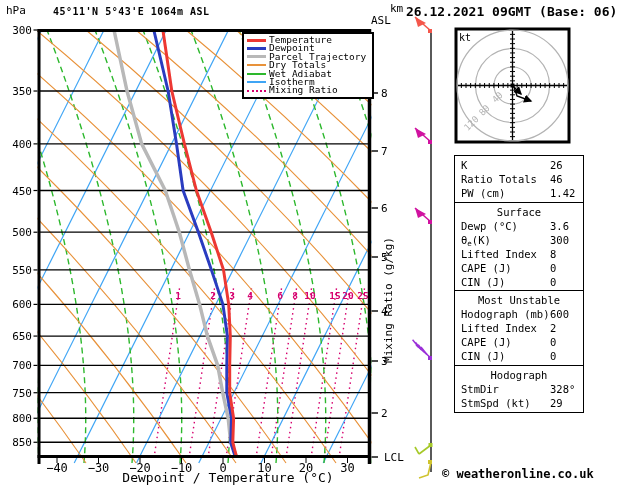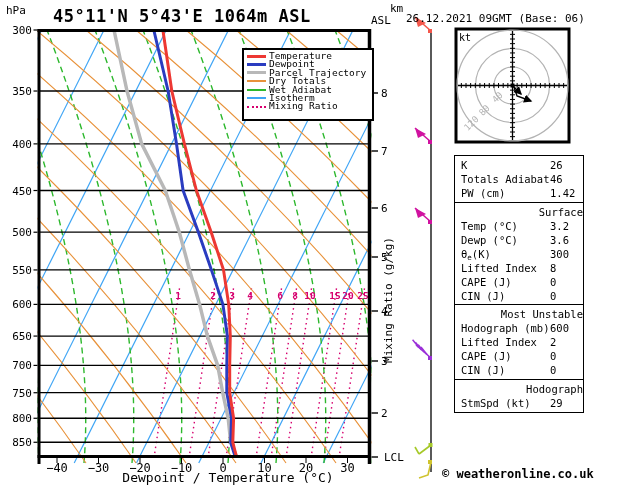--- a/index.html
+++ b/index.html
@@ -1,37 +1,37 @@
 <!DOCTYPE html>
 <html><head>
 <meta charset="utf-8">
 <style>
   html,body{margin:0;padding:0;background:#fff;}
   #stage{position:relative;width:629px;height:486px;background:#fff;overflow:hidden;
          font-family:"DejaVu Sans Mono",monospace;color:#000;}
   #plot-svg{position:absolute;left:0;top:0;z-index:1;}
   .txt{position:absolute;white-space:nowrap;z-index:3;}
   #hpa-label{left:6px;top:4px;font-size:11px;}
-  #page-title{left:53px;top:6px;font-size:17px;font-weight:bold;letter-spacing:.5px;}
+  #page-title{left:53px;top:6px;font-size:10px;font-weight:bold;letter-spacing:.5px;}
   #km-label{left:390px;top:2px;font-size:11px;}
   #asl-label{left:371px;top:14px;font-size:11px;}
-  #date-label{left:406px;top:12px;font-size:11px;font-weight:normal;}
+  #date-label{left:406px;top:4px;font-size:13px;font-weight:bold;}
   #xaxis-label{left:108px;top:470px;width:240px;text-align:center;font-size:13px;}
   #copyright{left:442px;top:467px;font-size:12px;font-weight:bold;}
   
   #legend{position:absolute;left:242px;top:32px;width:128px;z-index:4;background:#fff;
-          border:2px solid #000;padding:2px 0 8px 0;margin-top:16px;}
+          border:2px solid #000;padding:2px 0 2px 0;}
   .lg-row{display:flex;align-items:center;height:8.4px;line-height:8.4px;}
   .lg-swatch{width:19px;margin:0 3px 0 3px;flex:0 0 19px;}
   .lg-label{font-size:9.5px;}
   
   #info-table{position:absolute;left:454px;top:155px;width:130px;z-index:4;}
   .tbl-section{border:1.5px solid #000;background:#fff;margin-top:-1.5px;padding:2px 0;}
   .tbl-section:first-child{margin-top:0;}
-  .tbl-header{text-align:right;font-size:10.5px;line-height:14px;}
+  .tbl-header{text-align:center;font-size:10.5px;line-height:14px;}
   .tbl-row{position:relative;font-size:10.5px;line-height:14px;height:14px;padding-left:6px;}
   .tbl-value{position:absolute;left:95px;top:0;}
   .sub{font-size:7.5px;vertical-align:-2px;}
 </style>
 </head>
 <body>
 
 <div id="stage">
   <svg id="plot-svg" width="629" height="486">
       <defs>
@@ -327,37 +327,37 @@
         <span class="lg-label">Isotherm</span>
       </div>
       <div class="lg-row">
         <span class="lg-swatch" style="border-top: 2px dotted rgb(214, 0, 110);"></span>
         <span class="lg-label">Mixing Ratio</span>
       </div>
     </div>
   <div id="info-table">
       <div class="tbl-section">
         <div class="tbl-row"><span><span>K</span></span><span class="tbl-value">26</span></div>
-        <div class="tbl-row"><span><span>Totals Adiabat</span></span><span class="tbl-value">46</span></div>
+        <div class="tbl-row"><span><span>Ratio Totals</span></span><span class="tbl-value">46</span></div>
         <div class="tbl-row"><span><span>PW (cm)</span></span><span class="tbl-value">1.42</span></div>
       </div>
       <div class="tbl-section">
         <div class="tbl-header">Surface</div>
-        <div class="tbl-row"><span><span>Temp (°C)</span></span><span class="tbl-value">3.2</span></div>
         <div class="tbl-row"><span><span>Dewp (°C)</span></span><span class="tbl-value">3.6</span></div>
         <div class="tbl-row"><span><span>θ</span><span class="sub">e</span><span>(K)</span></span><span class="tbl-value">300</span></div>
         <div class="tbl-row"><span><span>Lifted Index</span></span><span class="tbl-value">8</span></div>
         <div class="tbl-row"><span><span>CAPE (J)</span></span><span class="tbl-value">0</span></div>
         <div class="tbl-row"><span><span>CIN (J)</span></span><span class="tbl-value">0</span></div>
       </div>
       <div class="tbl-section">
         <div class="tbl-header">Most Unstable</div>
         <div class="tbl-row"><span><span>Hodograph (mb)</span></span><span class="tbl-value">600</span></div>
         <div class="tbl-row"><span><span>Lifted Index</span></span><span class="tbl-value">2</span></div>
         <div class="tbl-row"><span><span>CAPE (J)</span></span><span class="tbl-value">0</span></div>
         <div class="tbl-row"><span><span>CIN (J)</span></span><span class="tbl-value">0</span></div>
       </div>
       <div class="tbl-section">
         <div class="tbl-header">Hodograph</div>
+        <div class="tbl-row"><span><span>StmDir</span></span><span class="tbl-value">328°</span></div>
         <div class="tbl-row"><span><span>StmSpd (kt)</span></span><span class="tbl-value">29</span></div>
       </div>
     </div>
 </div>
 
 </body></html>

